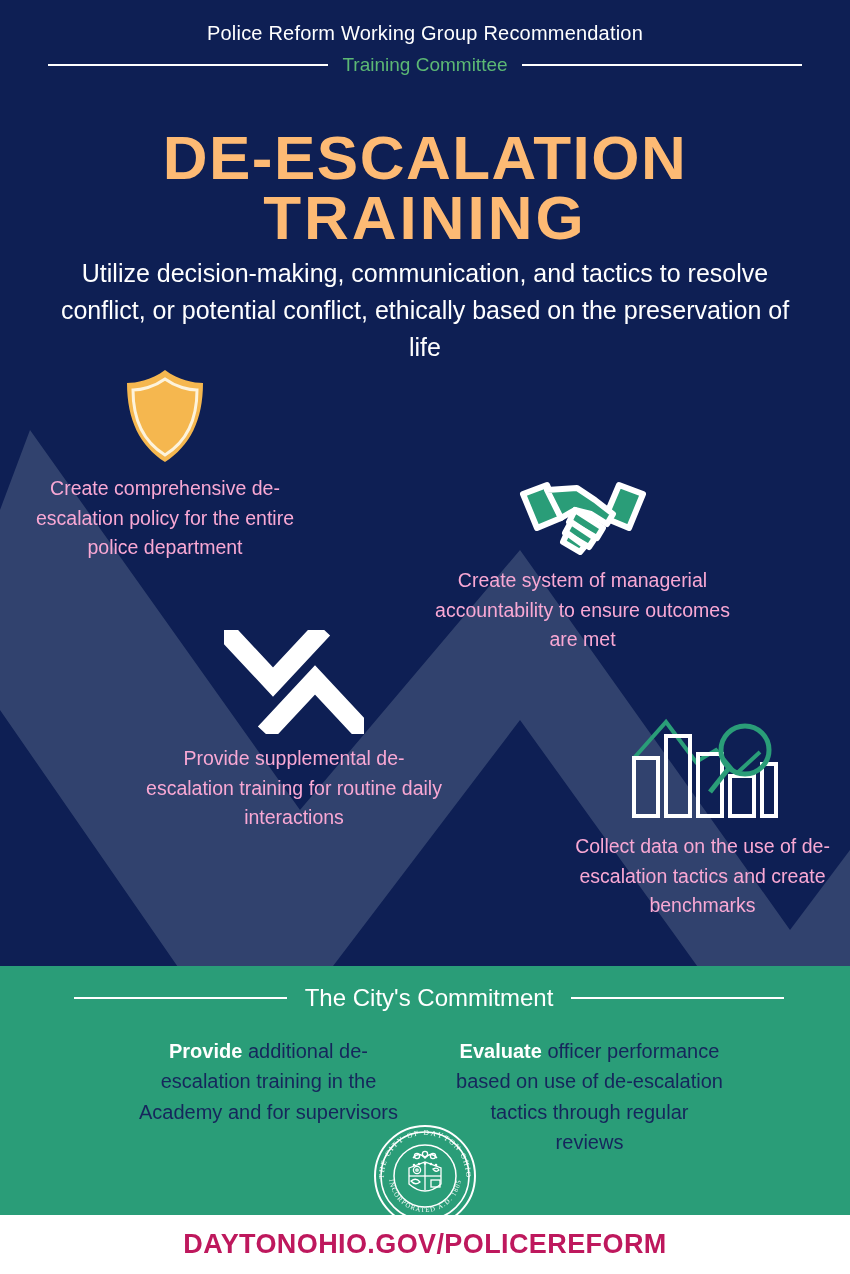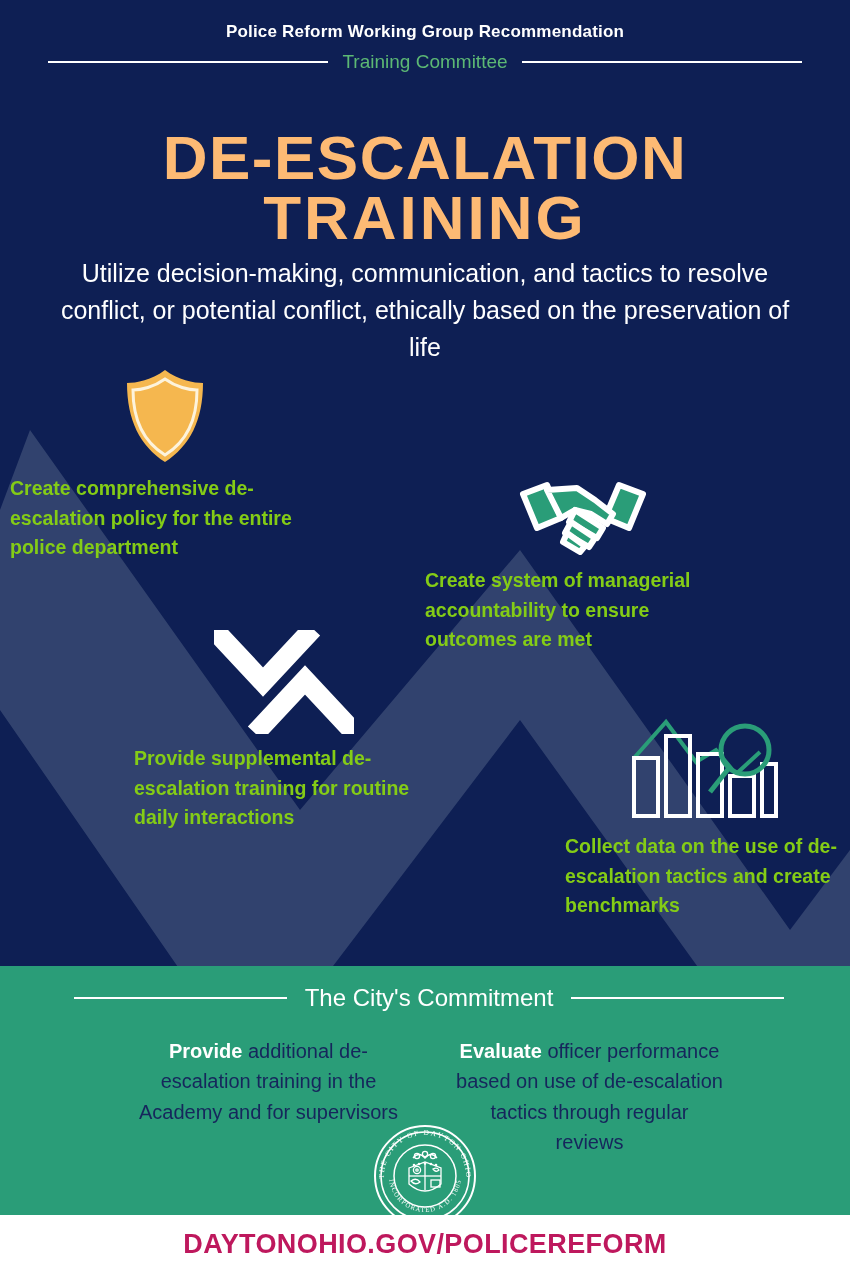--- a/index.html
+++ b/index.html
@@ -24,21 +24,21 @@
     width:850px; height:560px;
     pointer-events:none;
   }
 
   
   .header {
     position:absolute; left:0; top:22px; width:850px;
     text-align:center;
   }
   .eyebrow {
-    font-size:17px; font-weight:bold; color:#ffffff;
+    font-size:20px; font-weight:normal; color:#ffffff;
     letter-spacing:.2px;
   }
   .subrow {
     display:flex; align-items:center; justify-content:center;
     gap:14px; margin-top:9px; padding:0 48px;
   }
   .subrow .rule { flex:1 1 auto; height:2px; background:#ffffff; }
   .committee { font-size:19px; color:#5cb874; white-space:nowrap; }
 
   
@@ -54,27 +54,27 @@
   .title .l2 { letter-spacing:3px; }
 
   
   .desc {
     position:absolute; left:50px; top:255px; width:750px;
     text-align:center; color:#ffffff;
     font-size:25px; line-height:1.47;
   }
 
   
-  .rec { position:absolute; color:#84cc16;
-         font-size:19.5px; font-weight:bold; line-height:1.52; }
+  .rec { position:absolute; text-align:center; color:#f9a8d4;
+         font-size:19.5px; font-weight:normal; line-height:1.52; }
   .rec .icon { display:block; margin:0 auto 10px auto; }
 
   .rec-1 { left:10px;  top:368px; width:310px; }
   .rec-2 { left:425px; top:478px; width:315px; }
-  .rec-3 { left:134px; top:630px; width:300px; }
+  .rec-3 { left:144px; top:630px; width:300px; }
   .rec-4 { left:565px; top:712px; width:275px; }
 
   
   .band {
     position:absolute; left:0; top:966px; width:850px; height:249px;
     background:#2a9d78;
     padding-left:8px;
   }
   .band-head {
     display:flex; align-items:center; justify-content:center;

